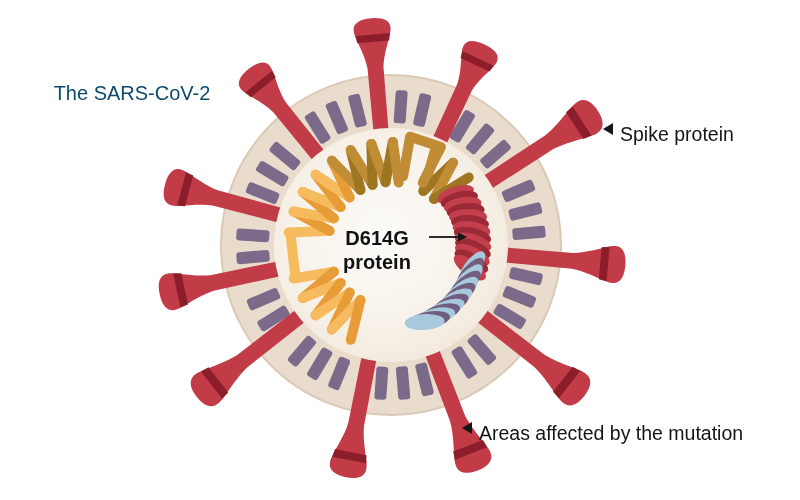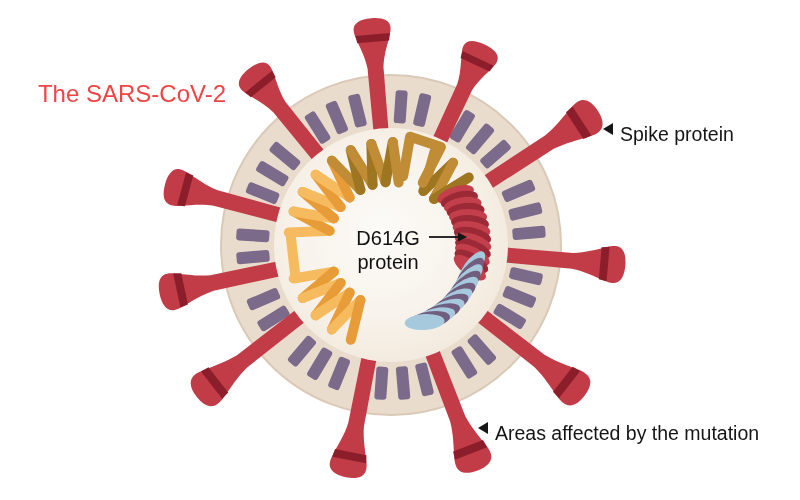--- a/index.html
+++ b/index.html
@@ -1,27 +1,27 @@
 <!DOCTYPE html>
 <html><head>
 <meta charset="utf-8">
 <style>
   html,body{margin:0;padding:0}
   body{width:800px;height:500px;position:relative;overflow:hidden;
        font-family:"Liberation Sans","DejaVu Sans",sans-serif;background:#fff}
   #stage{position:absolute;inset:0}
   #virus-svg{position:absolute;left:0;top:0}
   .title{position:absolute;left:22px;top:81px;width:220px;text-align:center;
-         font-size:24px;line-height:25px;color:#ef4444}
+         font-size:20px;line-height:25px;color:#0c4a6e}
   .lbl{position:absolute;color:#151515;font-size:19.5px;white-space:nowrap;
        display:flex;align-items:flex-start}
   .tri{width:0;height:0;border-top:6.5px solid transparent;border-bottom:6.5px solid transparent;
        border-right:10px solid #151515;margin-right:7px;display:inline-block}
-  .mut{position:absolute;left:321px;top:226px;width:134px;text-align:center;
-       font-weight:400;font-size:20px;line-height:24px;color:#111}
+  .mut{position:absolute;left:310px;top:226px;width:134px;text-align:center;
+       font-weight:700;font-size:20px;line-height:24px;color:#111}
 </style>
 </head>
 <body style="background: rgb(255, 255, 255);">
 
 <div id="stage">
 
   <svg id="virus-svg" width="800" height="500">
       <defs>
         <radialGradient id="innerGrad" cx="46%" cy="45%" r="62%">
           <stop offset="0%" stop-color="#fcfbf8"></stop>
@@ -173,21 +173,21 @@
 
   <div class="title">
     <div>The SARS-CoV-2</div>
   </div>
 
   <div class="lbl" style="left:603px;top:123px">
     <span class="tri"></span>
     <span>Spike protein</span>
   </div>
 
-  <div class="lbl" style="left:478px;top:422px">
+  <div class="lbl" style="left:462px;top:422px">
     <span class="tri"></span>
     <span>Areas affected by the mutation</span>
   </div>
 
   <div class="mut">
     <div>D614G</div>
     <div>protein</div>
   </div>
 
 </div>

